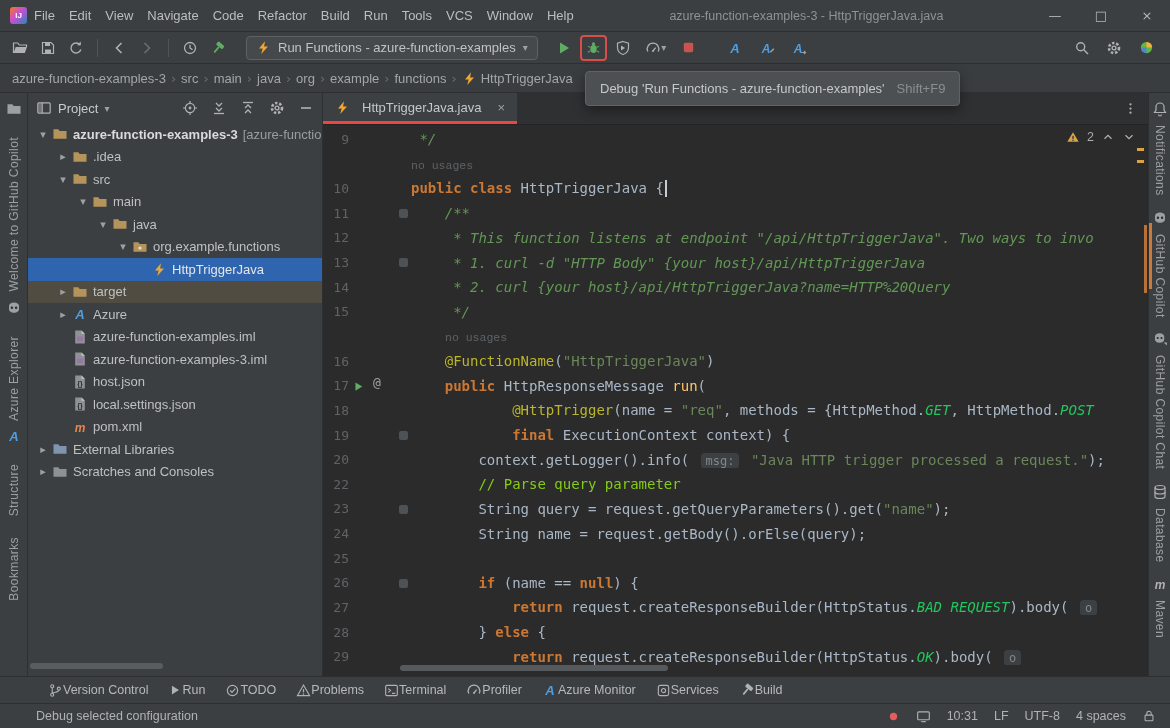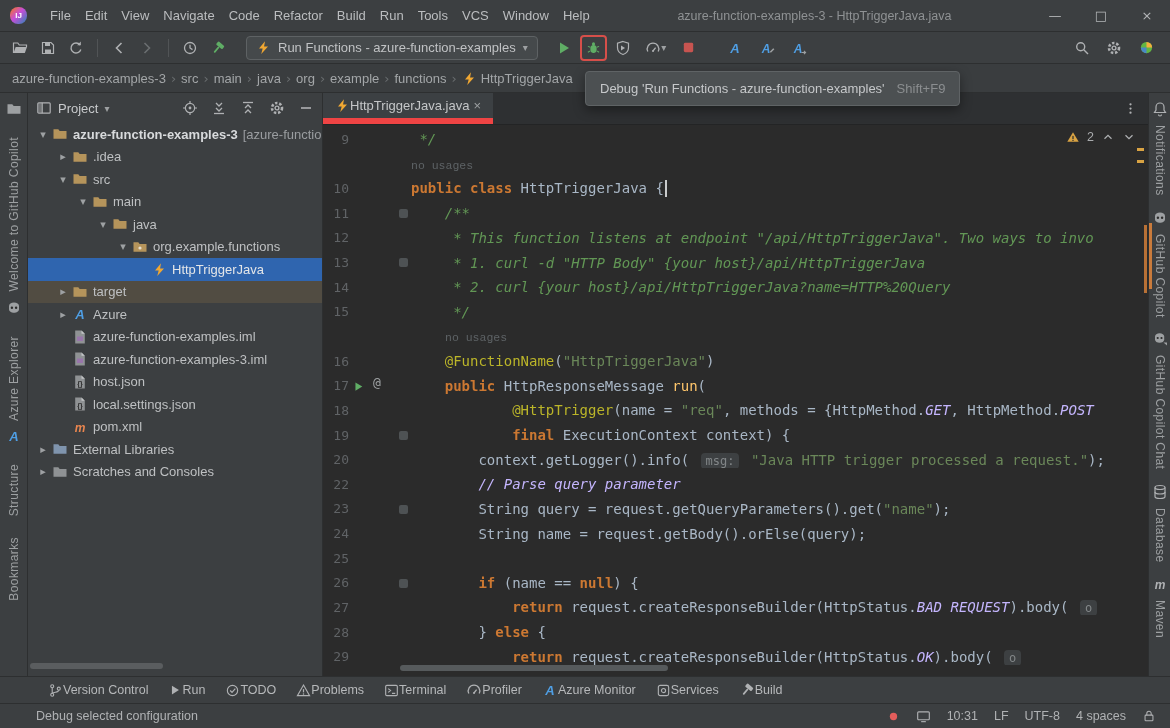--- a/index.html
+++ b/index.html
@@ -7,21 +7,21 @@
   #app {
     position:relative; width:1170px; height:728px; overflow:hidden;
     background:#3c3f41; color:#bbbdbf;
     font-family:"Liberation Sans", sans-serif; font-size:13px;
   }
   .icon svg { display:block; }
   button { background:transparent; border:none; color:inherit; font:inherit; cursor:default; }
 
   
   #titlebar { height:32px; display:flex; align-items:center; background:#3c3f41; border-bottom:1px solid #2d2f30; }
-  .ij-logo { width:17px; height:17px; margin:0 16px 0 10px; border-radius:8px;
+  .ij-logo { width:17px; height:17px; margin:0 0 0 10px; border-radius:3px;
     background:linear-gradient(135deg,#f97a12 0%,#c74dd8 45%,#2788b5 100%);
     display:flex; align-items:center; justify-content:center; color:#fff; font-size:8px; font-weight:bold; }
   .menu-item { padding:0 7px; color:#bbbdbf; line-height:32px; display:inline-block; }
   #window-title { flex:1; text-align:center; color:#8f9294; font-size:12.5px;
     white-space:nowrap; overflow:hidden; }
   .win-ctl { width:46px; height:32px; display:inline-flex; align-items:center; justify-content:center;
     color:#b4b6b8; font-size:13px; font-family:"DejaVu Sans", sans-serif; }
 
   
   #toolbar { height:32px; display:flex; align-items:center; padding:0 8px; gap:4px; border-bottom:1px solid #2d2f30; }
@@ -66,39 +66,39 @@
   .row .icon { margin-right:5px; flex:none; }
   .row.sel { background:#2f65af; color:#e4e6e8; }
   .row.hl  { background:#514c42; }
   .tlabel.b { font-weight:bold; color:#d8dadc; }
   .tsub { color:#9a9da0; margin-left:5px; }
   #panel-hscroll { position:absolute; bottom:7px; left:2px; width:133px; height:6px; background:#5a5d5f; border-radius:3px; }
 
   
   #editor { flex:1; min-width:0; display:flex; flex-direction:column; background:#2b2b2b; }
   #tabbar { height:32px; background:#2e3032; border-bottom:1px solid #232425; display:flex; align-items:stretch; }
-  #tab-active { display:inline-flex; align-items:center; gap:0; padding:0 12px; background:#3c4043;
-    border-bottom:6px solid #ef4444; color:#c4c6c8; }
+  #tab-active { display:inline-flex; align-items:center; gap:12px; padding:0 12px; background:#3c4043;
+    border-bottom:3px solid #ef4444; color:#c4c6c8; }
   .tab-close { color:#9da0a2; font-size:13px; margin-left:4px; }
   #tab-more { margin-left:auto; align-self:center; padding:0 10px; }
 
   #editor-body { flex:1; position:relative; overflow:hidden;
     font-family:"DejaVu Sans Mono", monospace; font-size:14px; }
   #code { position:absolute; top:2px; left:0; right:0; }
   .line { display:flex; align-items:center; height:24.65px; }
   .ln { width:26px; flex:none; text-align:right; color:#606366; font-size:13px; }
   .gut { width:62px; flex:none; position:relative; height:100%; }
   .txt { flex:1; overflow:hidden; white-space:pre; color:#a9b7c6; }
   .k  { color:#cc7832; font-weight:bold; }
   .d  { color:#a9b7c6; }
   .s  { color:#6a8759; }
   .c  { color:#629755; font-style:italic; }
-  .lc { color:#c4b5fd;font-style:italic; }
+  .lc { color:#84cc16; }
   .a  { color:#bbb529; }
-  .cn { color:#c4b5fd; font-style:italic; }
+  .cn { color:#22c55e; font-style:italic; }
   .m  { color:#ffc66b; }
   .chip { background:#3d4042; color:#828688; border-radius:4px; padding:1px 5px; font-size:12px; margin:0 3px; font-style:normal; }
   .inlay { color:#5d6265; font-size:11.5px; font-family:Liberation Mono, monospace; display:inline-block; }
   .caret { display:inline-block; width:2px; height:17px; background:#c9cbcc; vertical-align:middle; margin-left:1px; }
   .g-run { position:absolute; left:4px; top:6px; }
   .g-at  { position:absolute; left:24px; top:2px; color:#9da0a2; font-size:13px; }
   .g-sq  { position:absolute; left:50px; top:8px; width:9px; height:9px; background:#4e5254; border-radius:2px; }
 
   #inspections { position:absolute; top:5px; right:12px; display:flex; align-items:center; gap:7px;
     color:#a9abad; font-family:"Liberation Sans", sans-serif; font-size:12.5px; z-index:5; }

